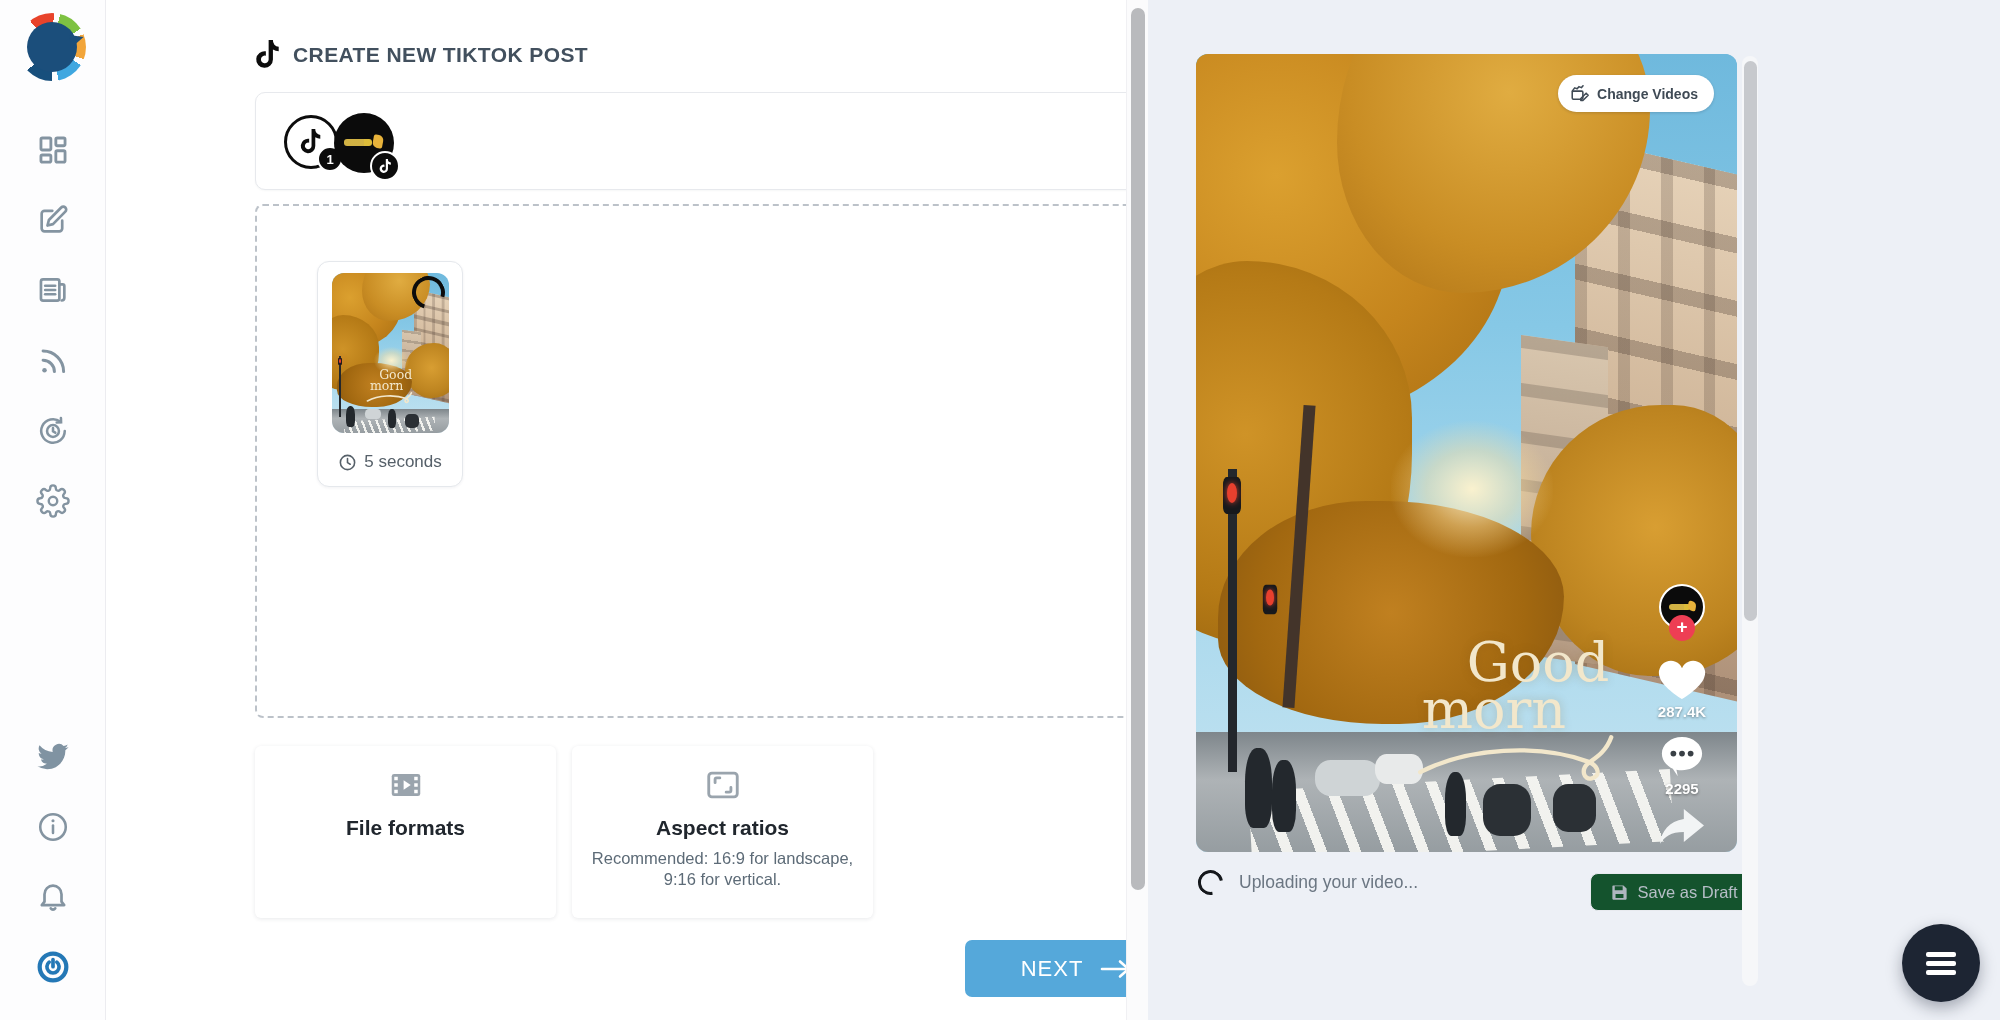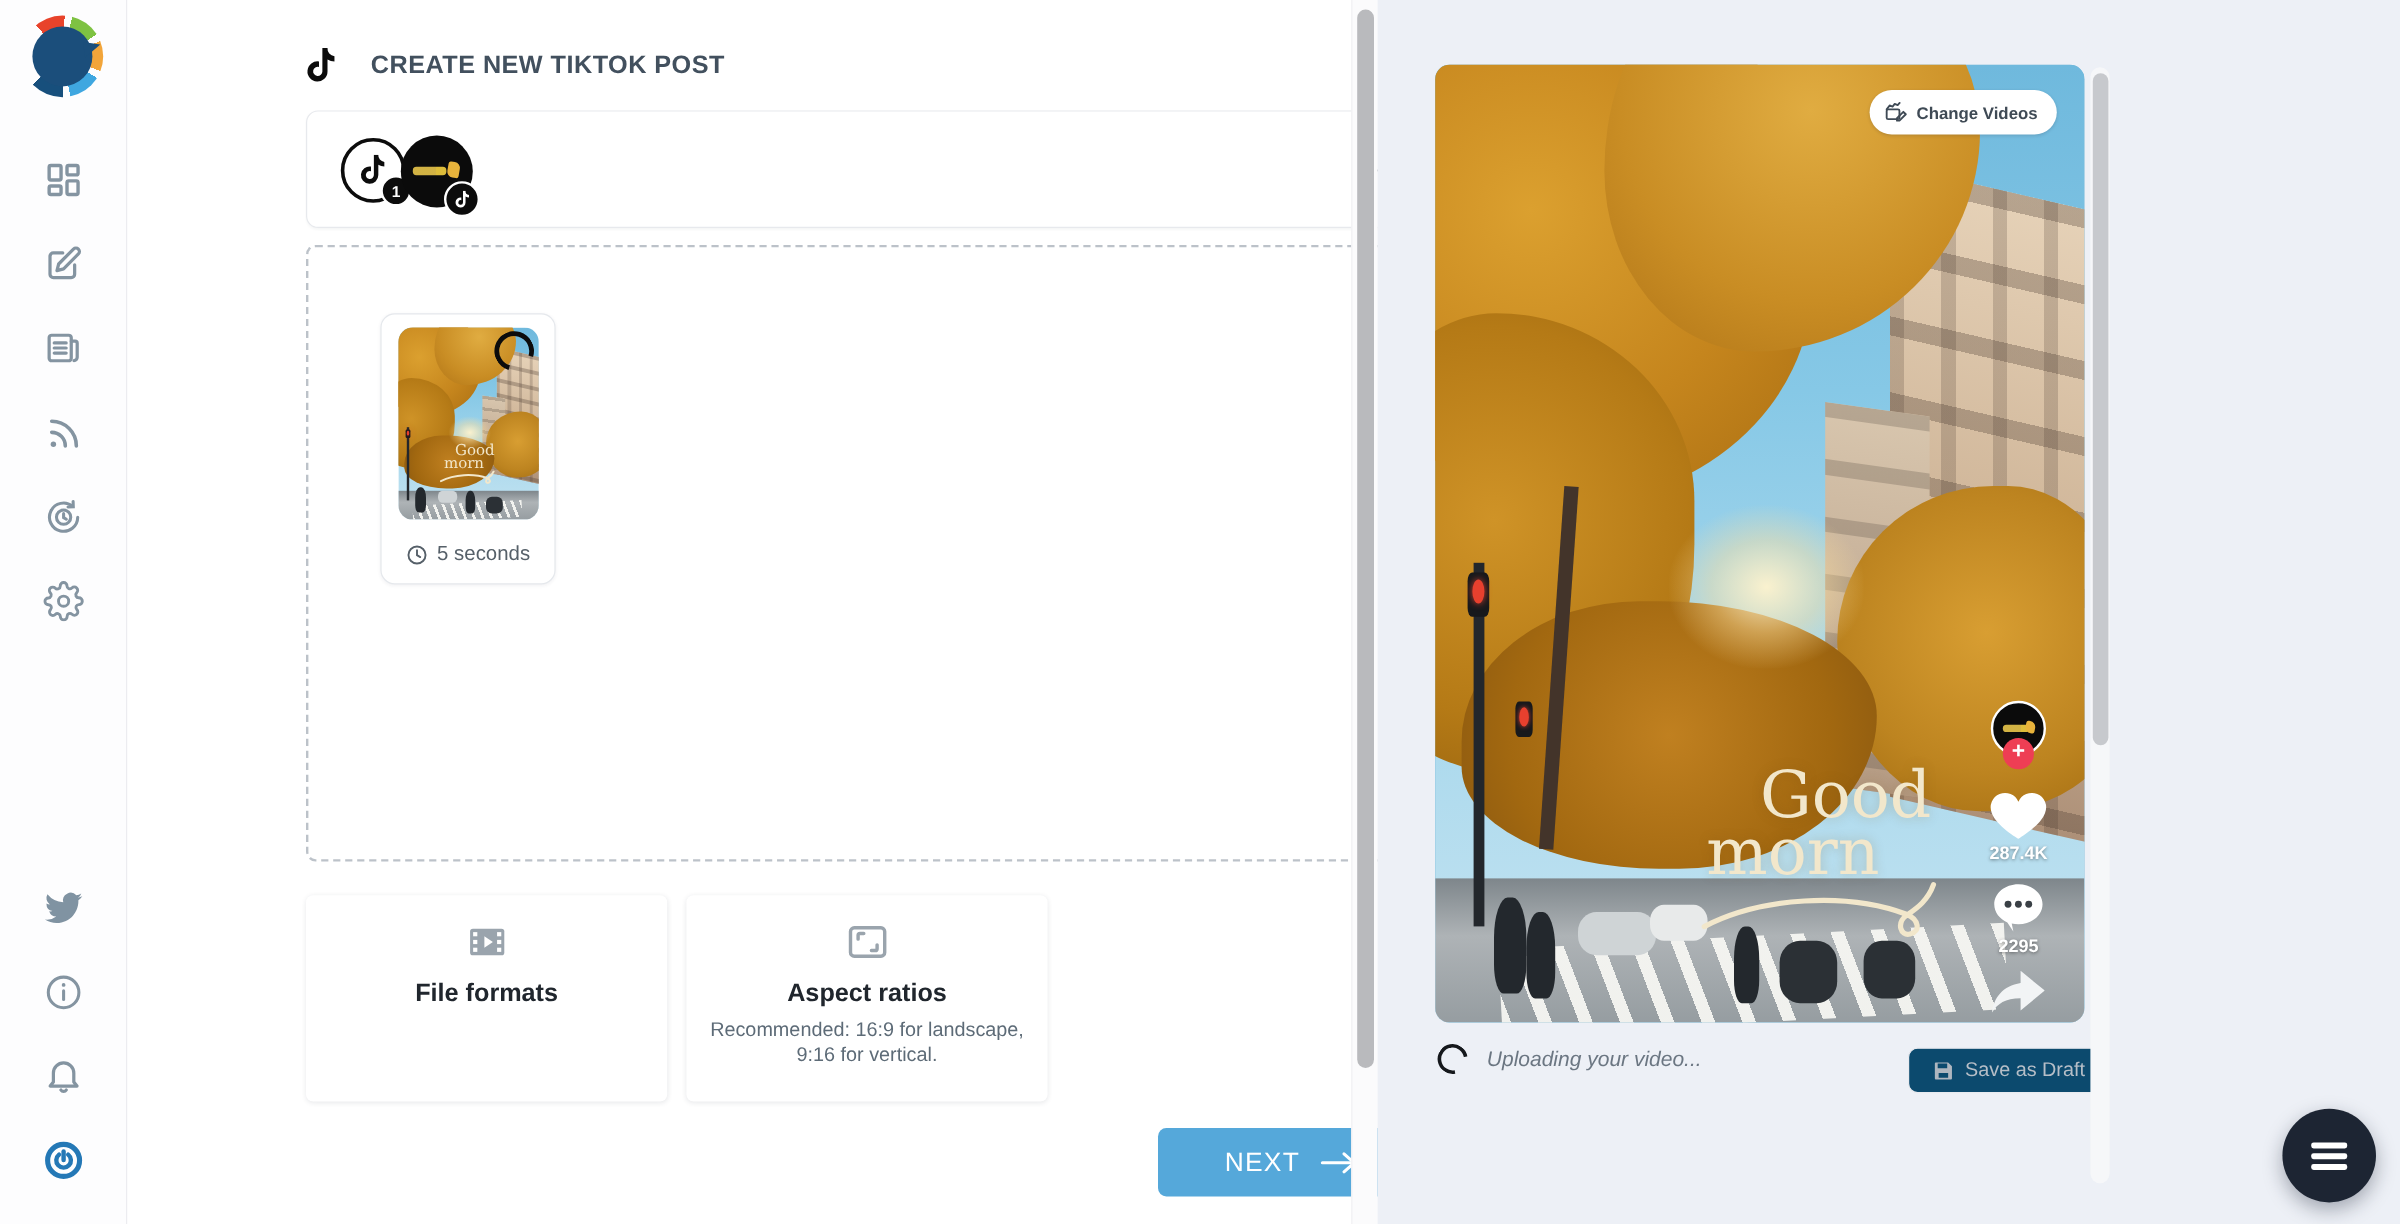--- a/index.html
+++ b/index.html
@@ -11,21 +11,21 @@
   .logo { position:absolute; left:18px; top:13px; width:68px; height:68px; }
   .logo .ring { position:absolute; inset:0; border-radius:50%;
     background: conic-gradient(from -40deg, #e8432b 0 12%, #fdfdfe 12% 15%, #7ec242 15% 27%, #fdfdfe 27% 30%, #f2a53a 30% 42%, #fdfdfe 42% 45%, #3fa7e0 45% 58%, #fdfdfe 58% 61%, #174f7c 61% 74%, #fdfdfe 74% 100%); }
   .logo .bird { position:absolute; left:9px; top:9px; width:50px; height:50px; background:#1b4e7b; border-radius:50%; }
   .logo .beak { position:absolute; right:-7px; top:12px; width:0; height:0; border-left:14px solid #1b4e7b; border-top:4px solid transparent; border-bottom:9px solid transparent; transform:rotate(-8deg); }
   .side-icon { position:absolute; left:36px; width:34px; height:34px; color:#8494a1; }
   .side-icon svg { width:34px; height:34px; display:block; }
 
   
   .main { position:absolute; left:107px; top:0; width:1019px; height:1020px; background:#ffffff; }
-  .page-header { position:absolute; left:148px; top:40px; display:flex; align-items:center; gap:28px; }
+  .page-header { position:absolute; left:148px; top:40px; display:flex; align-items:center; gap:12px; }
   .page-header svg { width:26px; height:30px; }
   .page-title { font-size:21px; font-weight:bold; letter-spacing:.4px; color:#42505e; }
 
   .account-card { position:absolute; left:148px; top:92px; width:936px; height:98px; background:#fff; border:1px solid #e7e9ed; border-radius:10px; box-shadow:0 1px 2px rgba(30,40,60,.04); }
   .acc-avatars { position:absolute; left:28px; top:22px; height:56px; display:flex; }
   .acc-circle { position:relative; width:54px; height:54px; border-radius:50%; }
   .acc-circle.tiktok-src { background:#fff; border:3.5px solid #0c0c0c; }
   .acc-circle.tiktok-src svg { position:absolute; left:12px; top:11px; width:24px; height:26px; }
   .acc-badge { position:absolute; right:-8px; bottom:-6px; width:26px; height:26px; background:#0c0c0c; border:2.5px solid #fff; border-radius:50%; color:#fff; font-size:13px; font-weight:bold; display:flex; align-items:center; justify-content:center; }
   .acc-circle.account-avatar { background:#0b0b0b; margin-left:-4px; width:60px; height:60px; top:-2px; }
@@ -113,25 +113,25 @@
   .rail { position:absolute; left:448px; top:530px; width:76px; text-align:center; color:#fff; }
   .rail-avatar { position:relative; margin:0 auto; width:46px; height:46px; background:#0b0b0b; border:2.5px solid #fff; border-radius:50%; }
   .rail-avatar .avatar-mark { left:8px; top:18px; width:22px; height:6px; }
   .rail-avatar .avatar-mark2 { right:7px; top:15px; width:8px; height:10px; }
   .rail-plus { position:absolute; left:50%; transform:translateX(-50%); bottom:-13px; width:26px; height:26px; background:#ee3e54; border-radius:50%; color:#fff; font-size:19px; font-weight:bold; line-height:24px; }
   .rail-heart { margin:27px auto 0; width:48px; height:44px; }
   .rail-count { font-size:15px; font-weight:bold; text-shadow:0 1px 3px rgba(0,0,0,.45); margin-top:2px; }
   .rail-bubble { margin:14px auto 0; width:46px; height:44px; position:relative; }
   .rail-share { margin:12px auto 0; width:44px; height:40px; }
 
-  .status-row { position:absolute; left:50px; top:870px; display:flex; align-items:center; gap:16px;font-style:italic; }
+  .status-row { position:absolute; left:50px; top:870px; display:flex; align-items:center; gap:16px; }
   .upload-spinner { width:25px; height:25px; border:3.2px solid #15181c; border-right-color:transparent; border-radius:50%; transform:rotate(35deg); }
   .status-text { font-size:17.5px; color:#6b7682; }
 
-  .save-draft-btn { position:absolute; left:442px; top:873px; width:167px; height:38px; background:#0c4a6e; border:1px solid #e8eaef; border-radius:8px; display:flex; align-items:center; justify-content:center; gap:9px; font-family:"Liberation Sans",sans-serif; font-size:16.5px; color:#b6bec7; cursor:pointer; }
+  .save-draft-btn { position:absolute; left:442px; top:873px; width:167px; height:38px; background:#14532d; border:1px solid #e8eaef; border-radius:8px; display:flex; align-items:center; justify-content:center; gap:9px; font-family:"Liberation Sans",sans-serif; font-size:16.5px; color:#b6bec7; cursor:pointer; }
   .save-draft-btn svg { width:19px; height:19px; }
 
   .preview-scrollbar { position:absolute; left:594px; top:56px; width:16px; height:930px; background:#f6f7f9; border-radius:8px; }
   .preview-scrollbar .thumb { position:absolute; left:1.5px; top:5px; width:13px; height:560px; background:#c7c9cd; border-radius:7px; }
 
   .fab { position:absolute; left:1902px; top:924px; width:78px; height:78px; background:#1d2533; border:none; border-radius:50%; box-shadow:0 6px 16px rgba(20,30,50,.35); cursor:pointer; }
   .fab .bars { position:absolute; left:24px; top:28px; width:30px; }
   .fab .bars span { display:block; height:4.5px; background:#fff; border-radius:2px; margin-bottom:4.5px; }
 
   .corner-mark { position:absolute; left:-14px; bottom:-20px; width:44px; height:46px; background:#000; border-radius:10% 85% 20% 60%; transform:rotate(14deg); }

